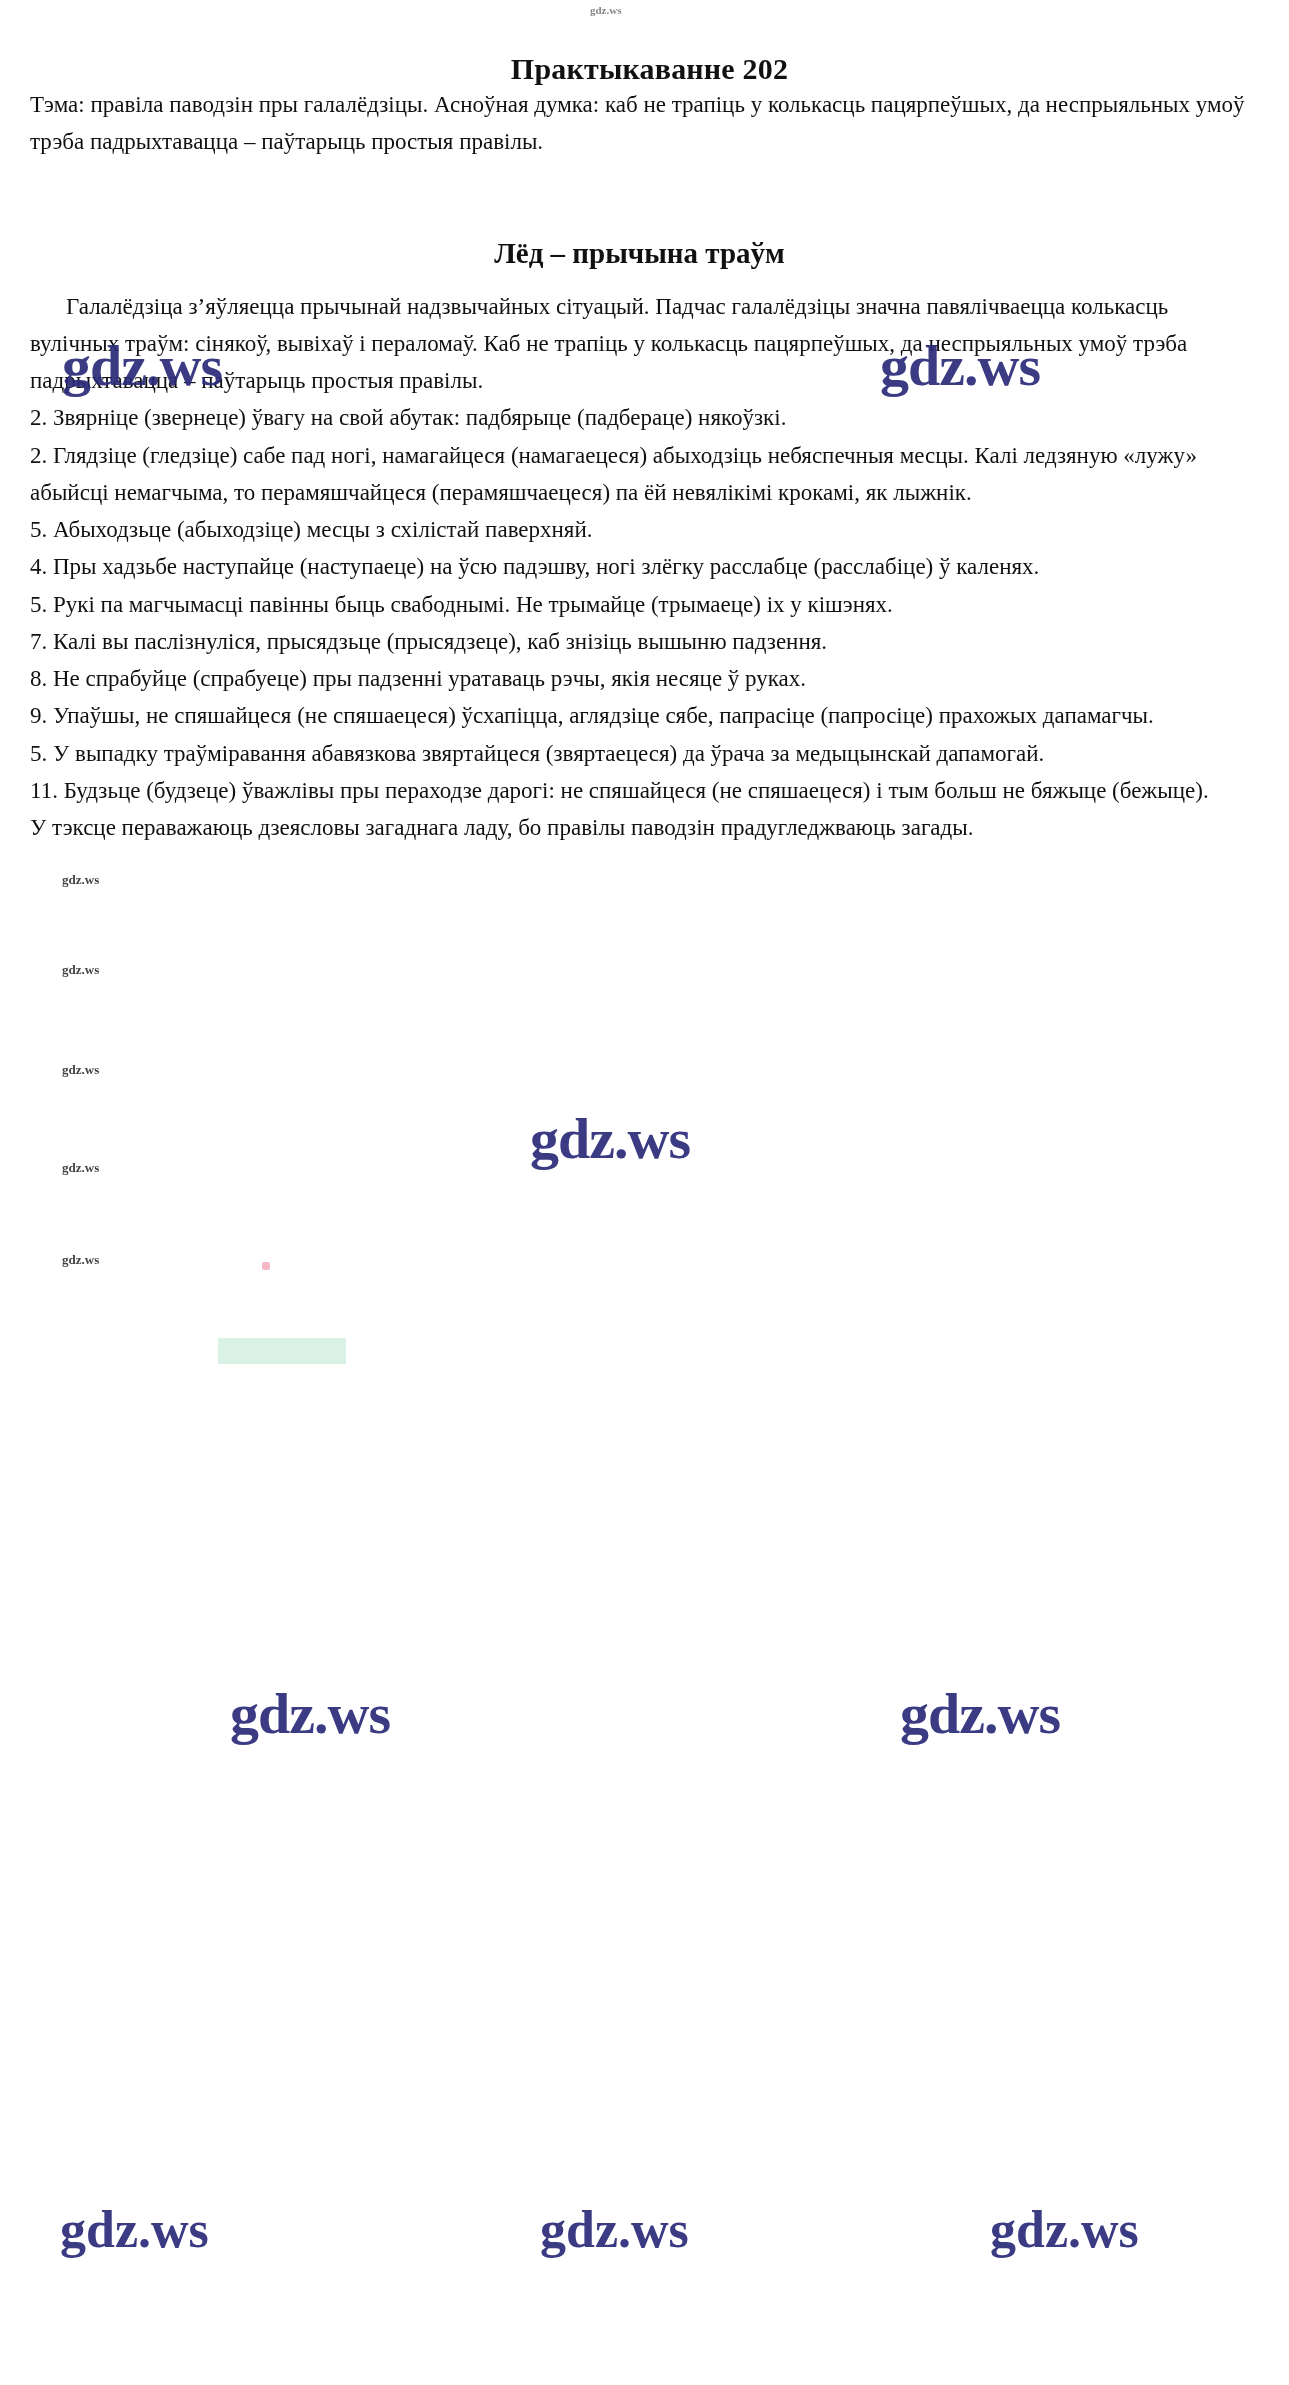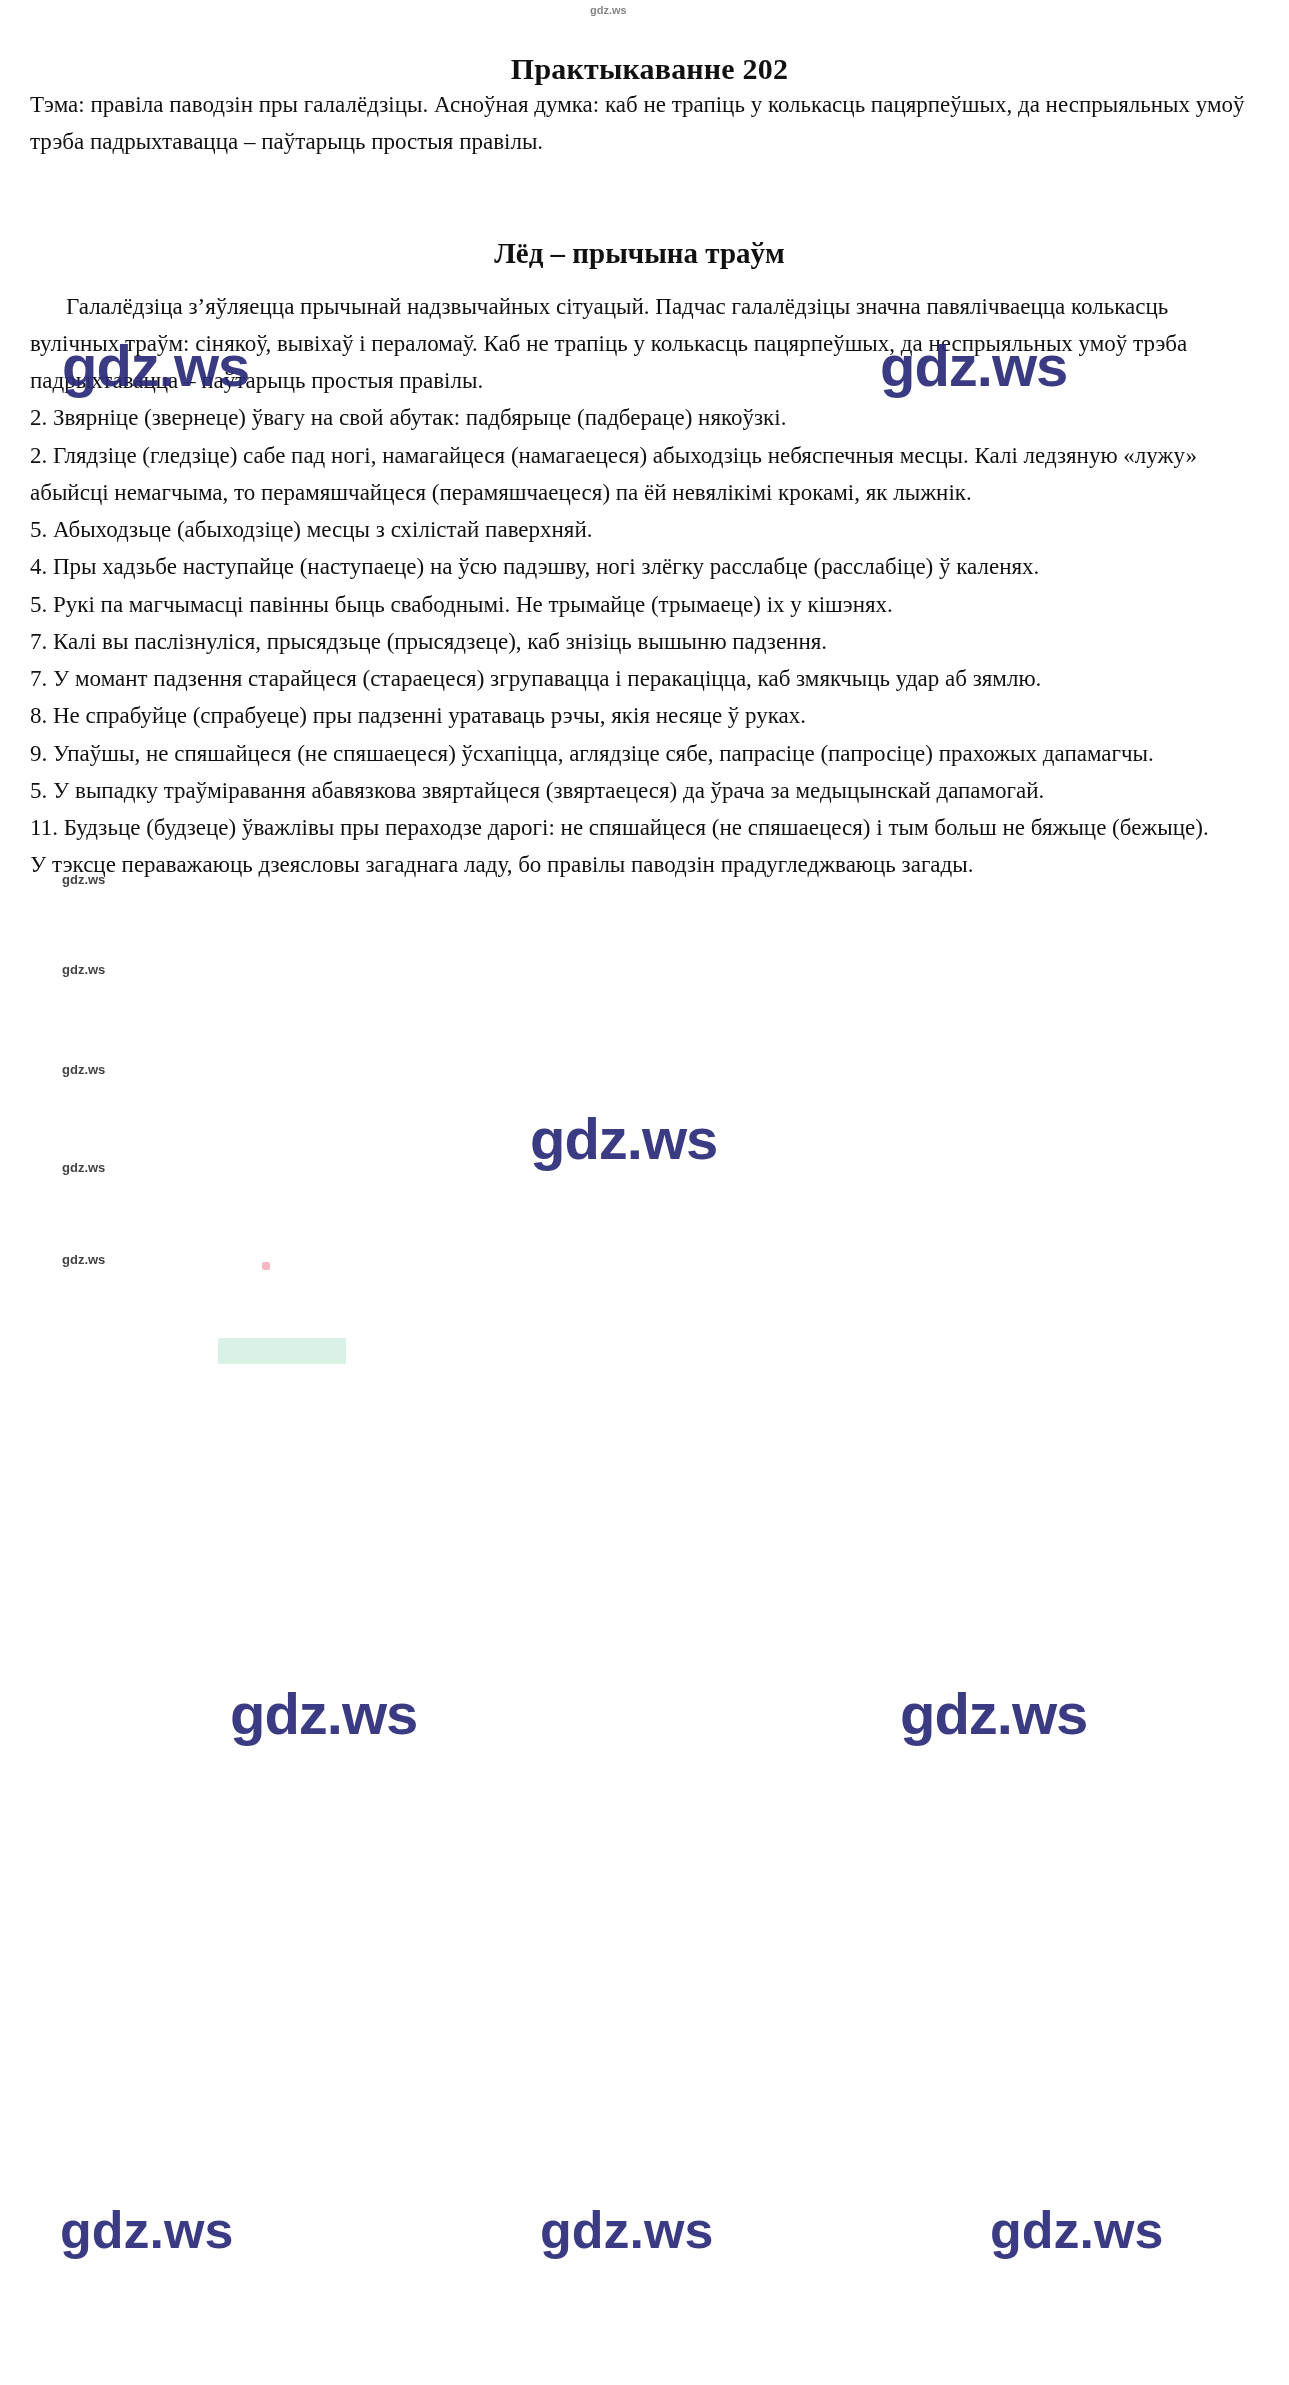--- a/index.html
+++ b/index.html
@@ -56,21 +56,21 @@
   .item {
     margin-top: 30px;
   }
   .closing {
     margin-top: 44px;
   }
   
   .wm {
     position: absolute;
     z-index: 5;
-    font-family: Liberation Sans, sans-serif;
+    font-family: Liberation Serif, serif;
     font-weight: bold;
     color: #2b2b7a;
     opacity: 0.92;
     pointer-events: none;
     white-space: nowrap;
   }
   .wm-big {
     font-size: 58px;
     letter-spacing: -1px;
   }
@@ -113,21 +113,20 @@
     <h2 class="subtitle">Лёд – прычына траўм</h2>
 
     <p class="para indent">Галалёдзіца з’яўляецца прычынай надзвычайных сітуацый. Падчас галалёдзіцы значна павялічваецца колькасць вулічных траўм: сінякоў, вывіхаў і пераломаў. Каб не трапіць у колькасць пацярпеўшых, да неспрыяльных умоў трэба падрыхтавацца – паўтарыць простыя правілы.</p>
 
     <p class="para item">2. Звярніце (звернеце) ўвагу на свой абутак: падбярыце (падбераце) някоўзкі.</p>
     <p class="para item">2. Глядзіце (гледзіце) сабе пад ногі, намагайцеся (намагаецеся) абыходзіць небяспечныя месцы. Калі ледзяную «лужу» абыйсці немагчыма, то перамяшчайцеся (перамяшчаецеся) па ёй невялікімі крокамі, як лыжнік.</p>
     <p class="para item">5. Абыходзьце (абыходзіце) месцы з схілістай паверхняй.</p>
     <p class="para item">4. Пры хадзьбе наступайце (наступаеце) на ўсю падэшву, ногі злёгку расслабце (расслабіце) ў каленях.</p>
     <p class="para item">5. Рукі па магчымасці павінны быць свабоднымі. Не трымайце (трымаеце) іх у кішэнях.</p>
     <p class="para item">7. Калі вы паслізнуліся, прысядзьце (прысядзеце), каб знізіць вышыню падзення.</p>
-    <p class="para item">7. У момант падзення старайцеся (стараецеся) згрупавацца і перакаціцца, каб змякчыць удар аб зямлю.</p>
     <p class="para item">8. Не спрабуйце (спрабуеце) пры падзенні уратаваць рэчы, якія несяце ў руках.</p>
     <p class="para item">9. Упаўшы, не спяшайцеся (не спяшаецеся) ўсхапіцца, аглядзіце сябе, папрасіце (папросіце) прахожых дапамагчы.</p>
     <p class="para item">5. У выпадку траўміравання абавязкова звяртайцеся (звяртаецеся) да ўрача за медыцынскай дапамогай.</p>
     <p class="para item">11. Будзьце (будзеце) ўважлівы пры пераходзе дарогі: не спяшайцеся (не спяшаецеся) і тым больш не бяжыце (бежыце).</p>
 
     <p class="para closing">У тэксце пераважаюць дзеясловы загаднага ладу, бо правілы паводзін прадугледжваюць загады.</p>
   </div>
 
   <div class="wm wm-micro" style="left:590px; top:4px;">gdz.ws</div>
   <div class="wm wm-big" style="left:62px; top:332px;">gdz.ws</div>

